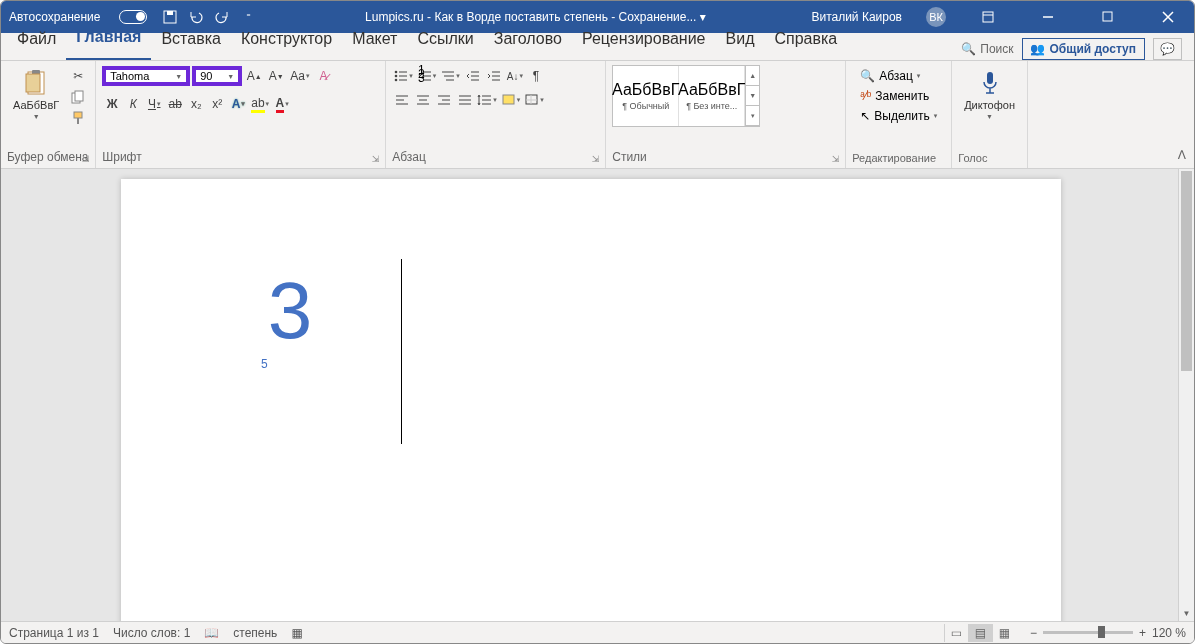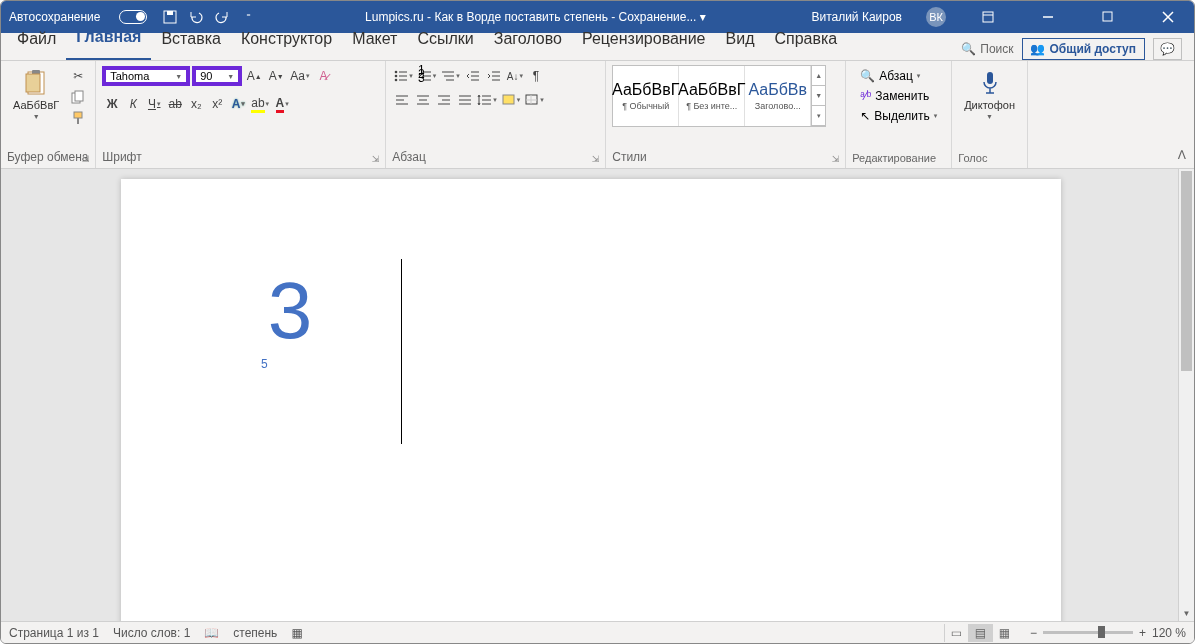--- a/index.html
+++ b/index.html
@@ -306,44 +306,40 @@
     <div class="group-body">
       <div class="styles-gallery">
         <div class="style-item">
             <div class="style-prev">АаБбВвГ</div>
             <div class="style-name">¶ Обычный</div>
           </div>
         <div class="style-item">
             <div class="style-prev">АаБбВвГ</div>
             <div class="style-name">¶ Без инте...</div>
           </div>
-        <div class="style-item">
-            <div class="style-prev" style="color:#2b579a">АаБбВв</div>
-            <div class="style-name">Заголово...</div>
-          </div>
         <div class="style-spin">
             <div>▲</div>
             <div>▼</div>
             <div>▾</div>
           </div>
       </div>
     </div>
     <div class="group-label"><span>Стили</span><span class="launcher">⇲</span></div>
   </div>
 
   <div class="group">
     <div class="group-body">
       <div class="edit-col">
         <div class="edit-item">
             <span>🔍</span>
             <span>Абзац</span>
             <span style="font-size:7px;color:#666">▾</span>
           </div>
         <div class="edit-item">
-            <span style="color:#6d28d9">ᵃ⁄ᵇ</span>
+            <span style="color:#c2410c">ᵃ⁄ᵇ</span>
             <span>Заменить</span>
           </div>
         <div class="edit-item">
             <span>↖</span>
             <span>Выделить</span>
             <span style="font-size:7px;color:#666">▾</span>
           </div>
       </div>
     </div>
     <div class="group-label">Редактирование</div>

